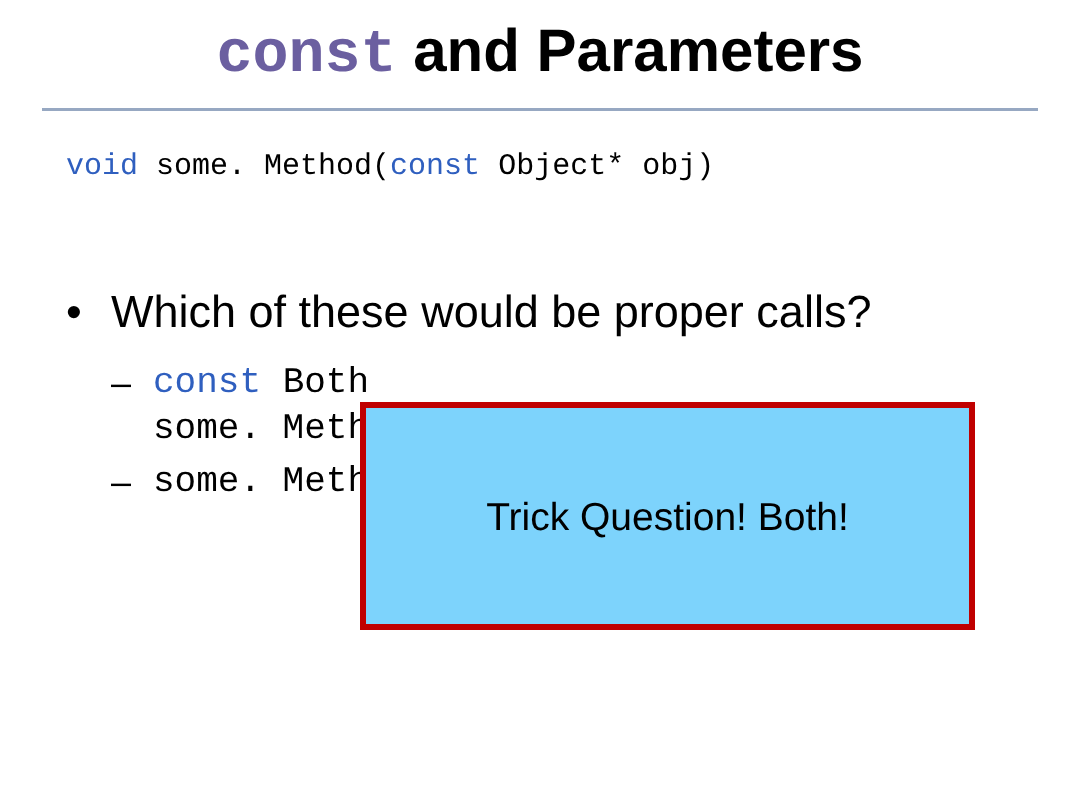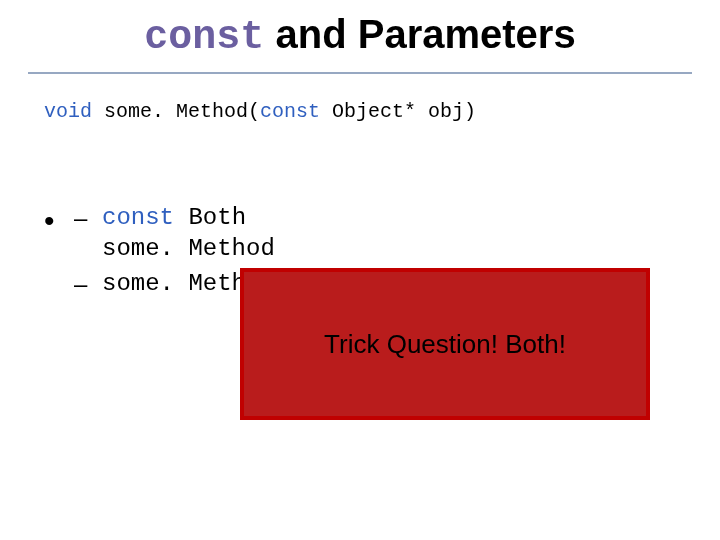--- a/index.html
+++ b/index.html
@@ -98,21 +98,21 @@
   }
   .sub .line2 {
     display: block;
   }
   .callout {
     position: absolute;
     top: 268px;
     left: 240px;
     width: 410px;
     height: 152px;
-    background: #b91c1c;
+    background: #7dd3fc;
     border: 4px solid #c00000;
     box-sizing: border-box;
     display: flex;
     align-items: center;
     justify-content: center;
     font-size: 26px;
     font-family: Verdana, Geneva, sans-serif;
     color: #000;
     text-align: center;
     padding: 0 8px;
@@ -127,20 +127,21 @@
     <span class="kw">const</span><span> and Parameters</span>
   </div>
 
   <div class="rule"></div>
 
   <div class="sig"><span class="kw-void">void</span><span> </span><span>some. Method(</span><span class="kw-const">const</span><span> </span><span>Object* obj)</span></div>
 
   <div class="body">
     <ul class="bullets">
       <li>
+        <span>Which of these would be proper calls?</span>
         <ul class="sub">
           <li>
             <span class="kw-const">const</span><span> Both</span>
             <span class="line2">some. Method</span>
           </li>
           <li>
             <span class="line2">some. Method</span>
           </li>
         </ul>
       </li>

